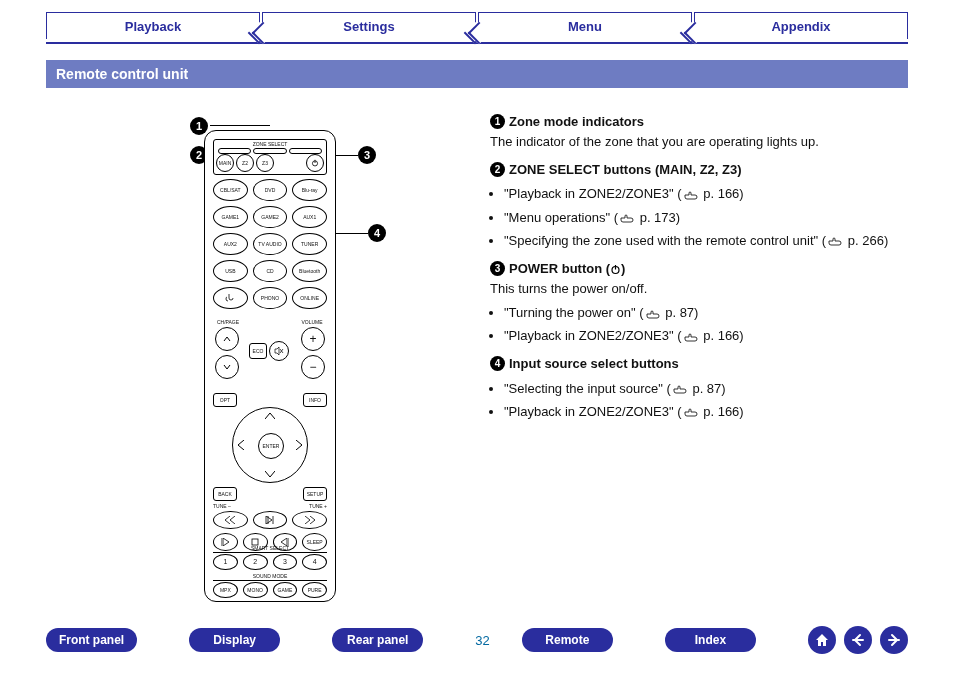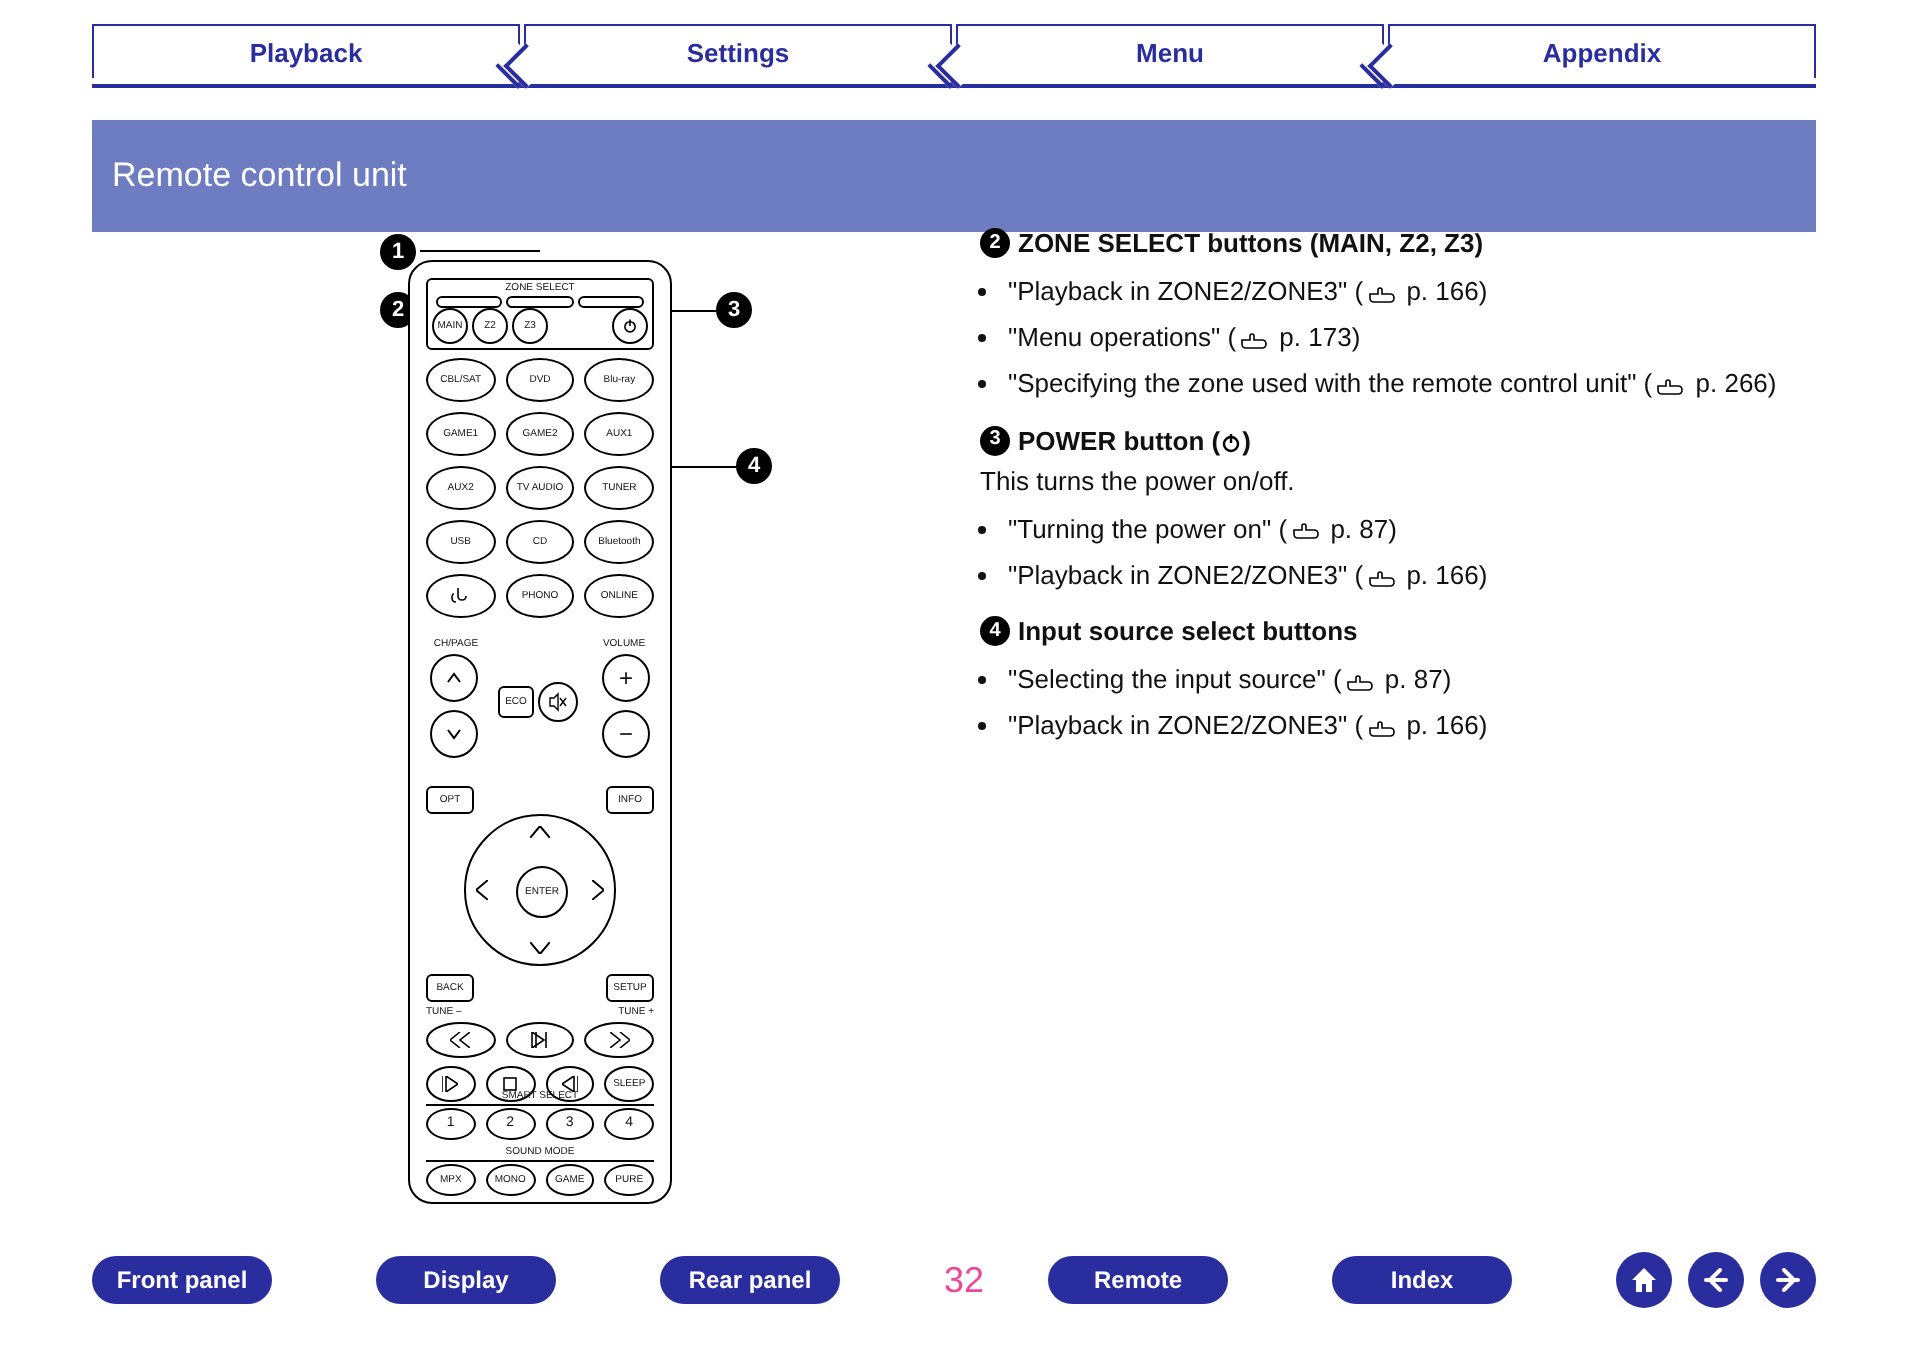--- a/index.html
+++ b/index.html
@@ -37,22 +37,22 @@
   }
   .tab::before{left:-8px;border-left:2px solid var(--navy);}
   .tab::after{right:-8px;border-right:2px solid var(--navy);}
   .tab:first-child::before{display:none;}
   .tab:last-child::after{display:none;}
   .tab span{position:relative;z-index:1;}
 
   
   .title-bar{
     position:absolute;top:60px;left:46px;right:46px;height:28px;
-    background:var(--light-blue);color:#fff;font-weight:normal;
-    font-size:17px;display:flex;align-items:center;padding:14px 10px;
+    background:var(--light-blue);color:#fff;font-weight:bold;
+    font-size:14px;display:flex;align-items:center;padding:0 10px;
   }
 
   
   .remote-area{
     position:absolute;top:115px;left:150px;width:230px;height:490px;
   }
   .remote-body{
     position:absolute;top:15px;left:54px;width:130px;height:470px;
     border:1.5px solid #000;border-radius:12px;background:#fff;
   }
@@ -92,21 +92,21 @@
   
   .bottom{
     position:absolute;left:46px;right:46px;bottom:18px;height:30px;
     display:flex;align-items:center;
   }
   .pill{
     width:95px;height:24px;border-radius:12px;background:var(--navy);
     color:#fff;font-weight:bold;font-size:12px;
     display:flex;align-items:center;justify-content:center;margin-right:52px;
   }
-  .page-num{font-size:18px;color:#ec4899;margin-right:32px;}
+  .page-num{font-size:13px;color:#0369a1;margin-right:32px;}
   .nav-icons{margin-left:auto;display:flex;gap:8px;}
   .round-btn{
     width:28px;height:28px;border-radius:50%;background:var(--navy);
     display:flex;align-items:center;justify-content:center;
   }
   .round-btn svg{display:block;}
 
   .power-icon{display:inline-block;vertical-align:middle;}
 </style>
 </head>
@@ -312,20 +312,24 @@
           <div class="circ lbl" style="flex:1;height:14px;line-height:14px;">GAME</div>
           <div class="circ lbl" style="flex:1;height:14px;line-height:14px;">PURE</div>
         </div>
       </div>
     </div>
   </div>
 </div>
 
 <div class="desc">
   <div class="item">
+    <span class="inline-num">1</span><span class="head">Zone mode indicators</span><br>
+    <span>The indicator of the zone that you are operating lights up.</span>
+  </div>
+  <div class="item">
     <span class="inline-num">2</span><span class="head">ZONE SELECT buttons (MAIN, Z2, Z3)</span><br>
     <ul>
       <li><span class="ref"><span>"Playback in ZONE2/ZONE3"</span> (<svg class="hand-icon" width="14" height="10" viewBox="0 0 14 10">
               <path d="M1 5 L5 5 L5 3 Q5 2 6 2 Q7 2 7 3 L7 5 L11 5 Q13 5 13 7 Q13 9 11 9 L3 9 Q1 9 1 7 Z" fill="none" stroke="#000" stroke-width="0.8"></path>
             </svg> <span>p. 166</span>)</span></li>
       <li><span class="ref"><span>"Menu operations"</span> (<svg class="hand-icon" width="14" height="10" viewBox="0 0 14 10">
               <path d="M1 5 L5 5 L5 3 Q5 2 6 2 Q7 2 7 3 L7 5 L11 5 Q13 5 13 7 Q13 9 11 9 L3 9 Q1 9 1 7 Z" fill="none" stroke="#000" stroke-width="0.8"></path>
             </svg> <span>p. 173</span>)</span></li>
       <li><span class="ref"><span>"Specifying the zone used with the remote control unit"</span> (<svg class="hand-icon" width="14" height="10" viewBox="0 0 14 10">
               <path d="M1 5 L5 5 L5 3 Q5 2 6 2 Q7 2 7 3 L7 5 L11 5 Q13 5 13 7 Q13 9 11 9 L3 9 Q1 9 1 7 Z" fill="none" stroke="#000" stroke-width="0.8"></path>

